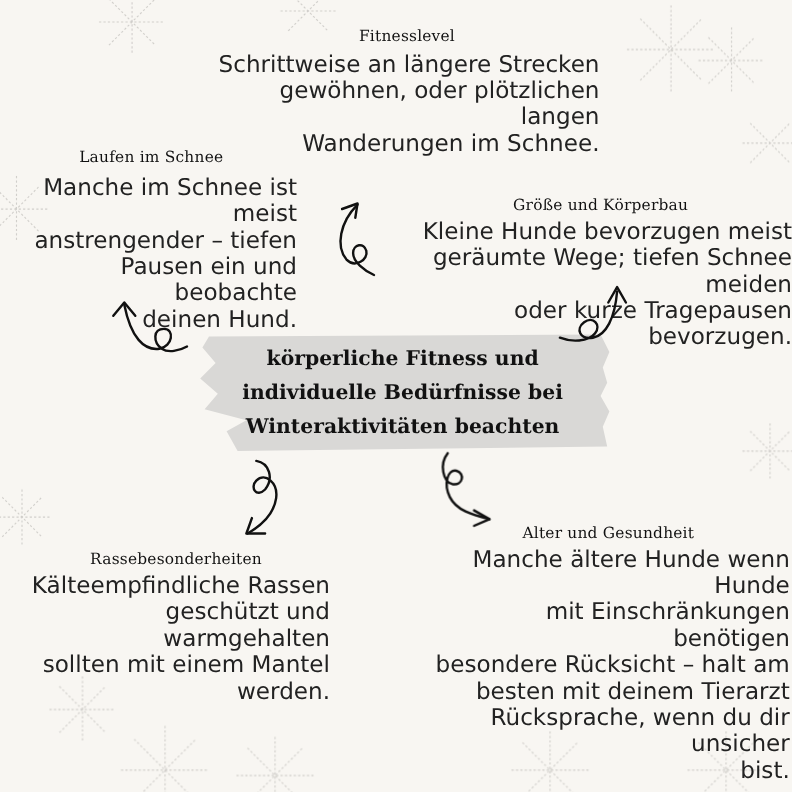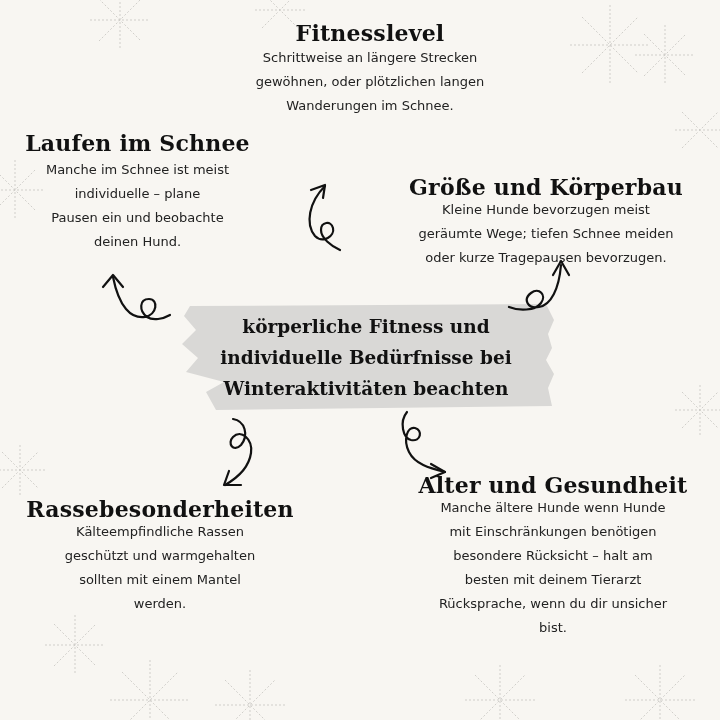--- a/index.html
+++ b/index.html
@@ -6,31 +6,32 @@
   body {
     width:720px; height:720px; position:relative; overflow:hidden;
     background:#f8f6f2;
     font-family:"DejaVu Sans", sans-serif;
     color:#1b1b1b;
   }
   .snow { position:absolute; left:0; top:0; width:720px; height:720px; pointer-events:none; }
   .block { position:absolute; text-align:center; }
   .title {
     font-family:"DejaVu Serif", serif;
-    font-weight:bold;
-    font-size:22px;
+    font-weight:normal;
+    font-size:14px;
     color:#111;
     letter-spacing:0.2px;
     line-height:22px;
   }
   .body {
     font-family:"DejaVu Sans", sans-serif;
-    font-size:13px;
+    font-size:21px;
     line-height:24px;
     color:#222;
+    text-align:right;
   }
   .center-wrap { position:absolute; left:176px; top:300px; width:380px; height:112px; }
   .brush { position:absolute; left:0; top:0; width:380px; height:112px; }
   .center-text {
     position:absolute; left:0; top:11px; width:380px; text-align:center;
     font-family:"DejaVu Serif", serif; font-weight:bold;
     font-size:18.5px; line-height:31px; color:#111;
   }
   .arrow { position:absolute; }
 </style>
@@ -135,21 +136,21 @@
     <div>Schrittweise an längere Strecken</div>
     <div>gewöhnen, oder plötzlichen langen</div>
     <div>Wanderungen im Schnee.</div>
   </div>
 </div>
 
 <div class="block" style="left:5px; top:132px; width:265px;">
   <div class="title">Laufen im Schnee</div>
   <div class="body" style="margin-top:4px;">
     <div>Manche im Schnee ist meist</div>
-    <div>individuelle – plane</div>
+    <div>anstrengender – tiefen</div>
     <div>Pausen ein und beobachte</div>
     <div>deinen Hund.</div>
   </div>
 </div>
 
 <div class="block" style="left:372px; top:156px; width:348px;margin-top:20px;">
   <div class="title">Größe und Körperbau</div>
   <div class="body">
     <div>Kleine Hunde bevorzugen meist</div>
     <div>geräumte Wege; tiefen Schnee meiden</div>

